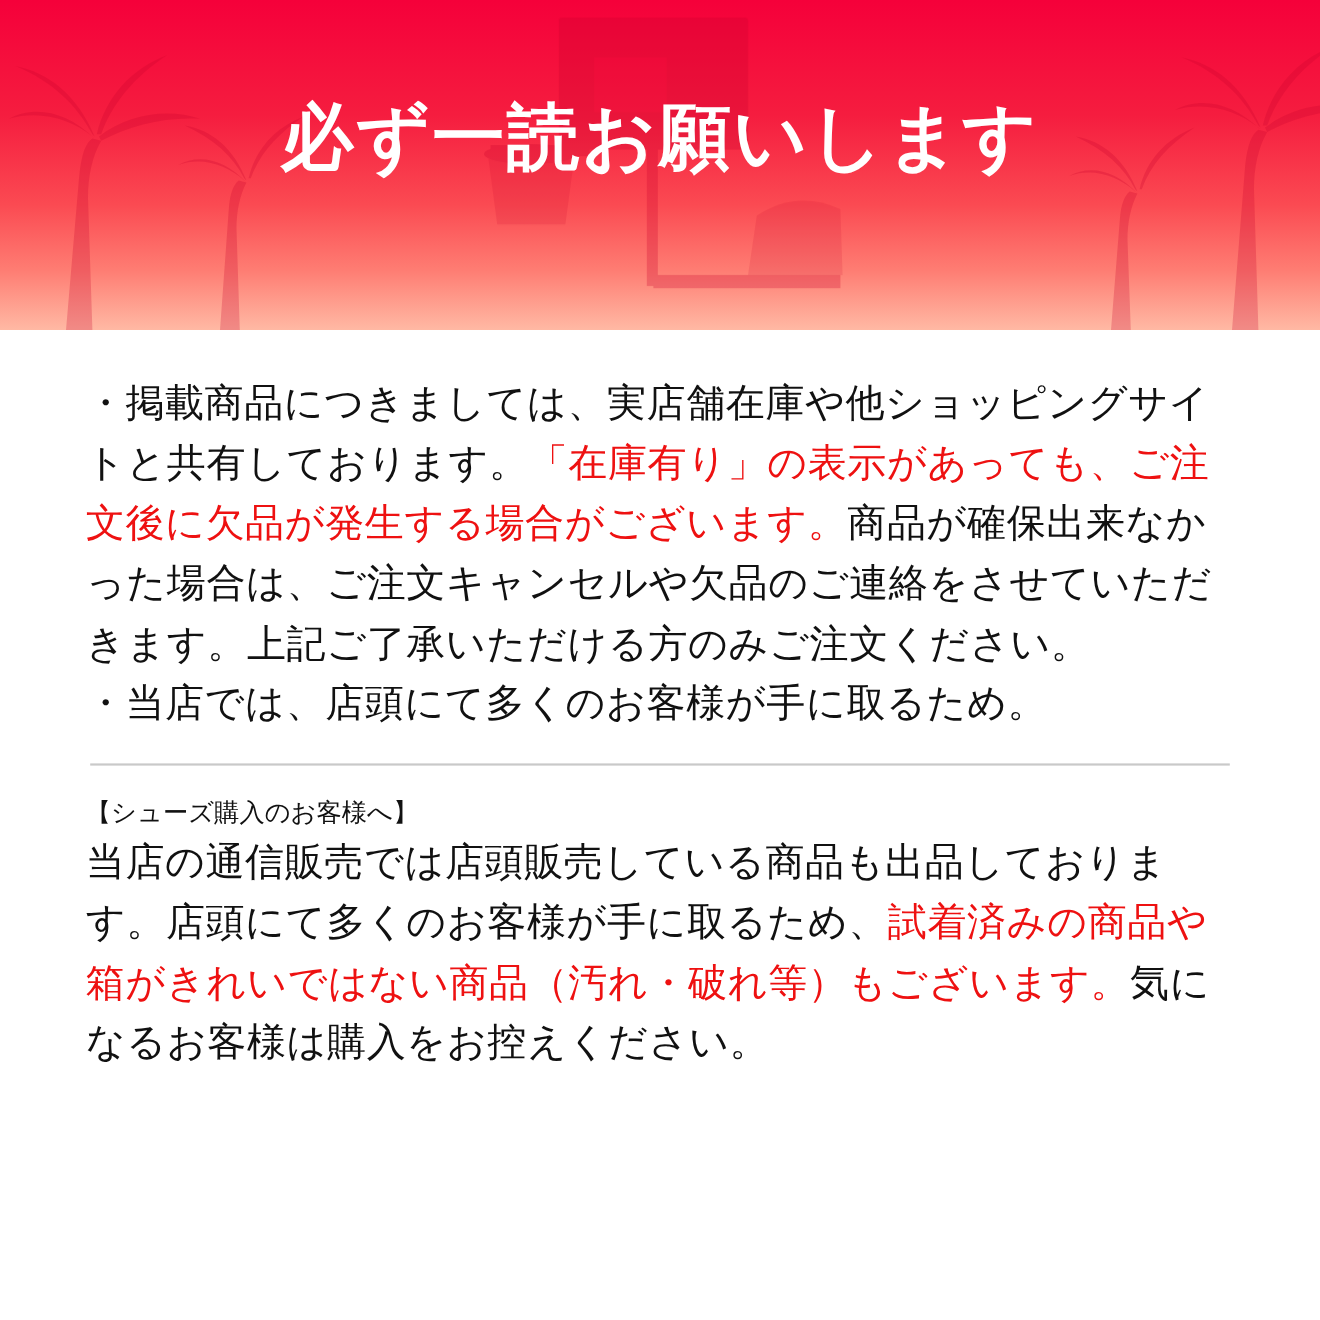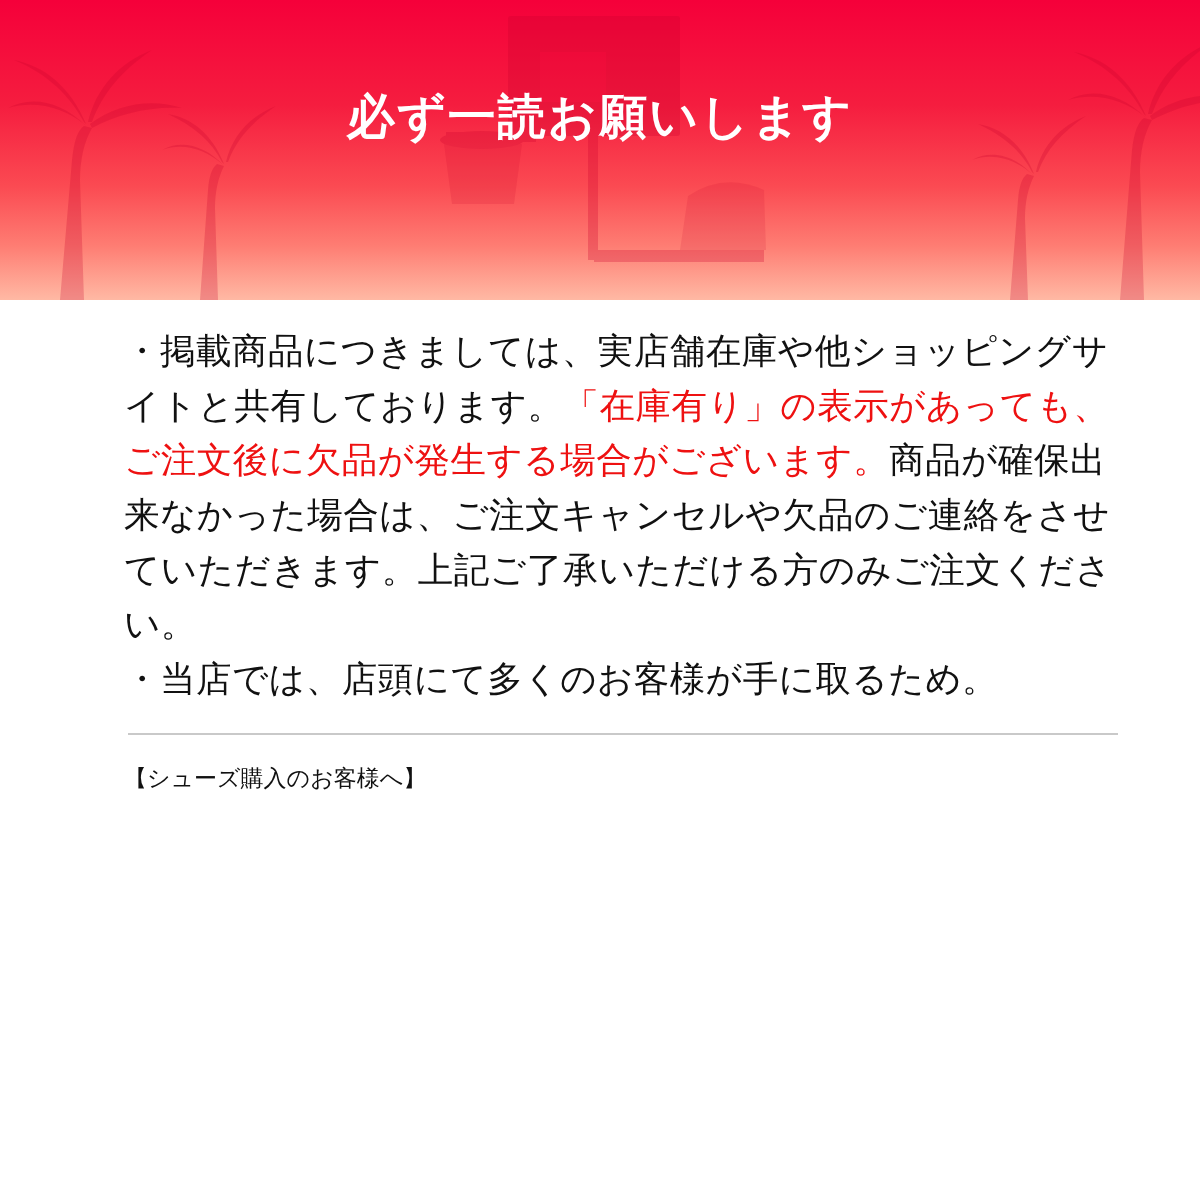--- a/index.html
+++ b/index.html
@@ -35,34 +35,33 @@
     inset: 0;
     opacity: 0.55;
   }
   .hero-title {
     position: absolute;
     left: 0;
     right: 0;
     top: 92px;
     text-align: center;
     color: #ffffff;
-    font-size: 48px;
+    font-size: 66px;
     line-height: 1.0;
     font-weight: bold;
     letter-spacing: 2px;
     font-family: "DejaVu Sans", "Liberation Sans", sans-serif;
     white-space: nowrap;
   }
 
   
   .content {
     position: relative;
-    padding: 24px 78px 0 78px;
+    padding: 40px 78px 0 78px;
     box-sizing: border-box;
-    margin-left: 46px;
   }
 
   .para {
     font-size: 35.5px;
     line-height: 1.54;
     letter-spacing: 0.5px;
     color: #111111;
     font-family: "DejaVu Sans", "Liberation Sans", sans-serif;
     margin: 0;
     text-align: left;
@@ -139,15 +138,18 @@
     </p>
 
     <p class="para">
       <span>・当店では、店頭にて多くのお客様が手に取るため。</span>
     </p>
 
     <div class="divider"></div>
 
     <p class="section-head">【シューズ購入のお客様へ】</p>
 
+    <p class="para">
+      <span>当店の通信販売では店頭販売している商品も出品しております。店頭にて多くのお客様が手に取るため、</span><span class="red">試着済みの商品や箱がきれいではない商品（汚れ・破れ等）もございます。</span><span>気になるお客様は購入をお控えください。</span>
+    </p>
 
   </div>
 </div>
 
 </body></html>

